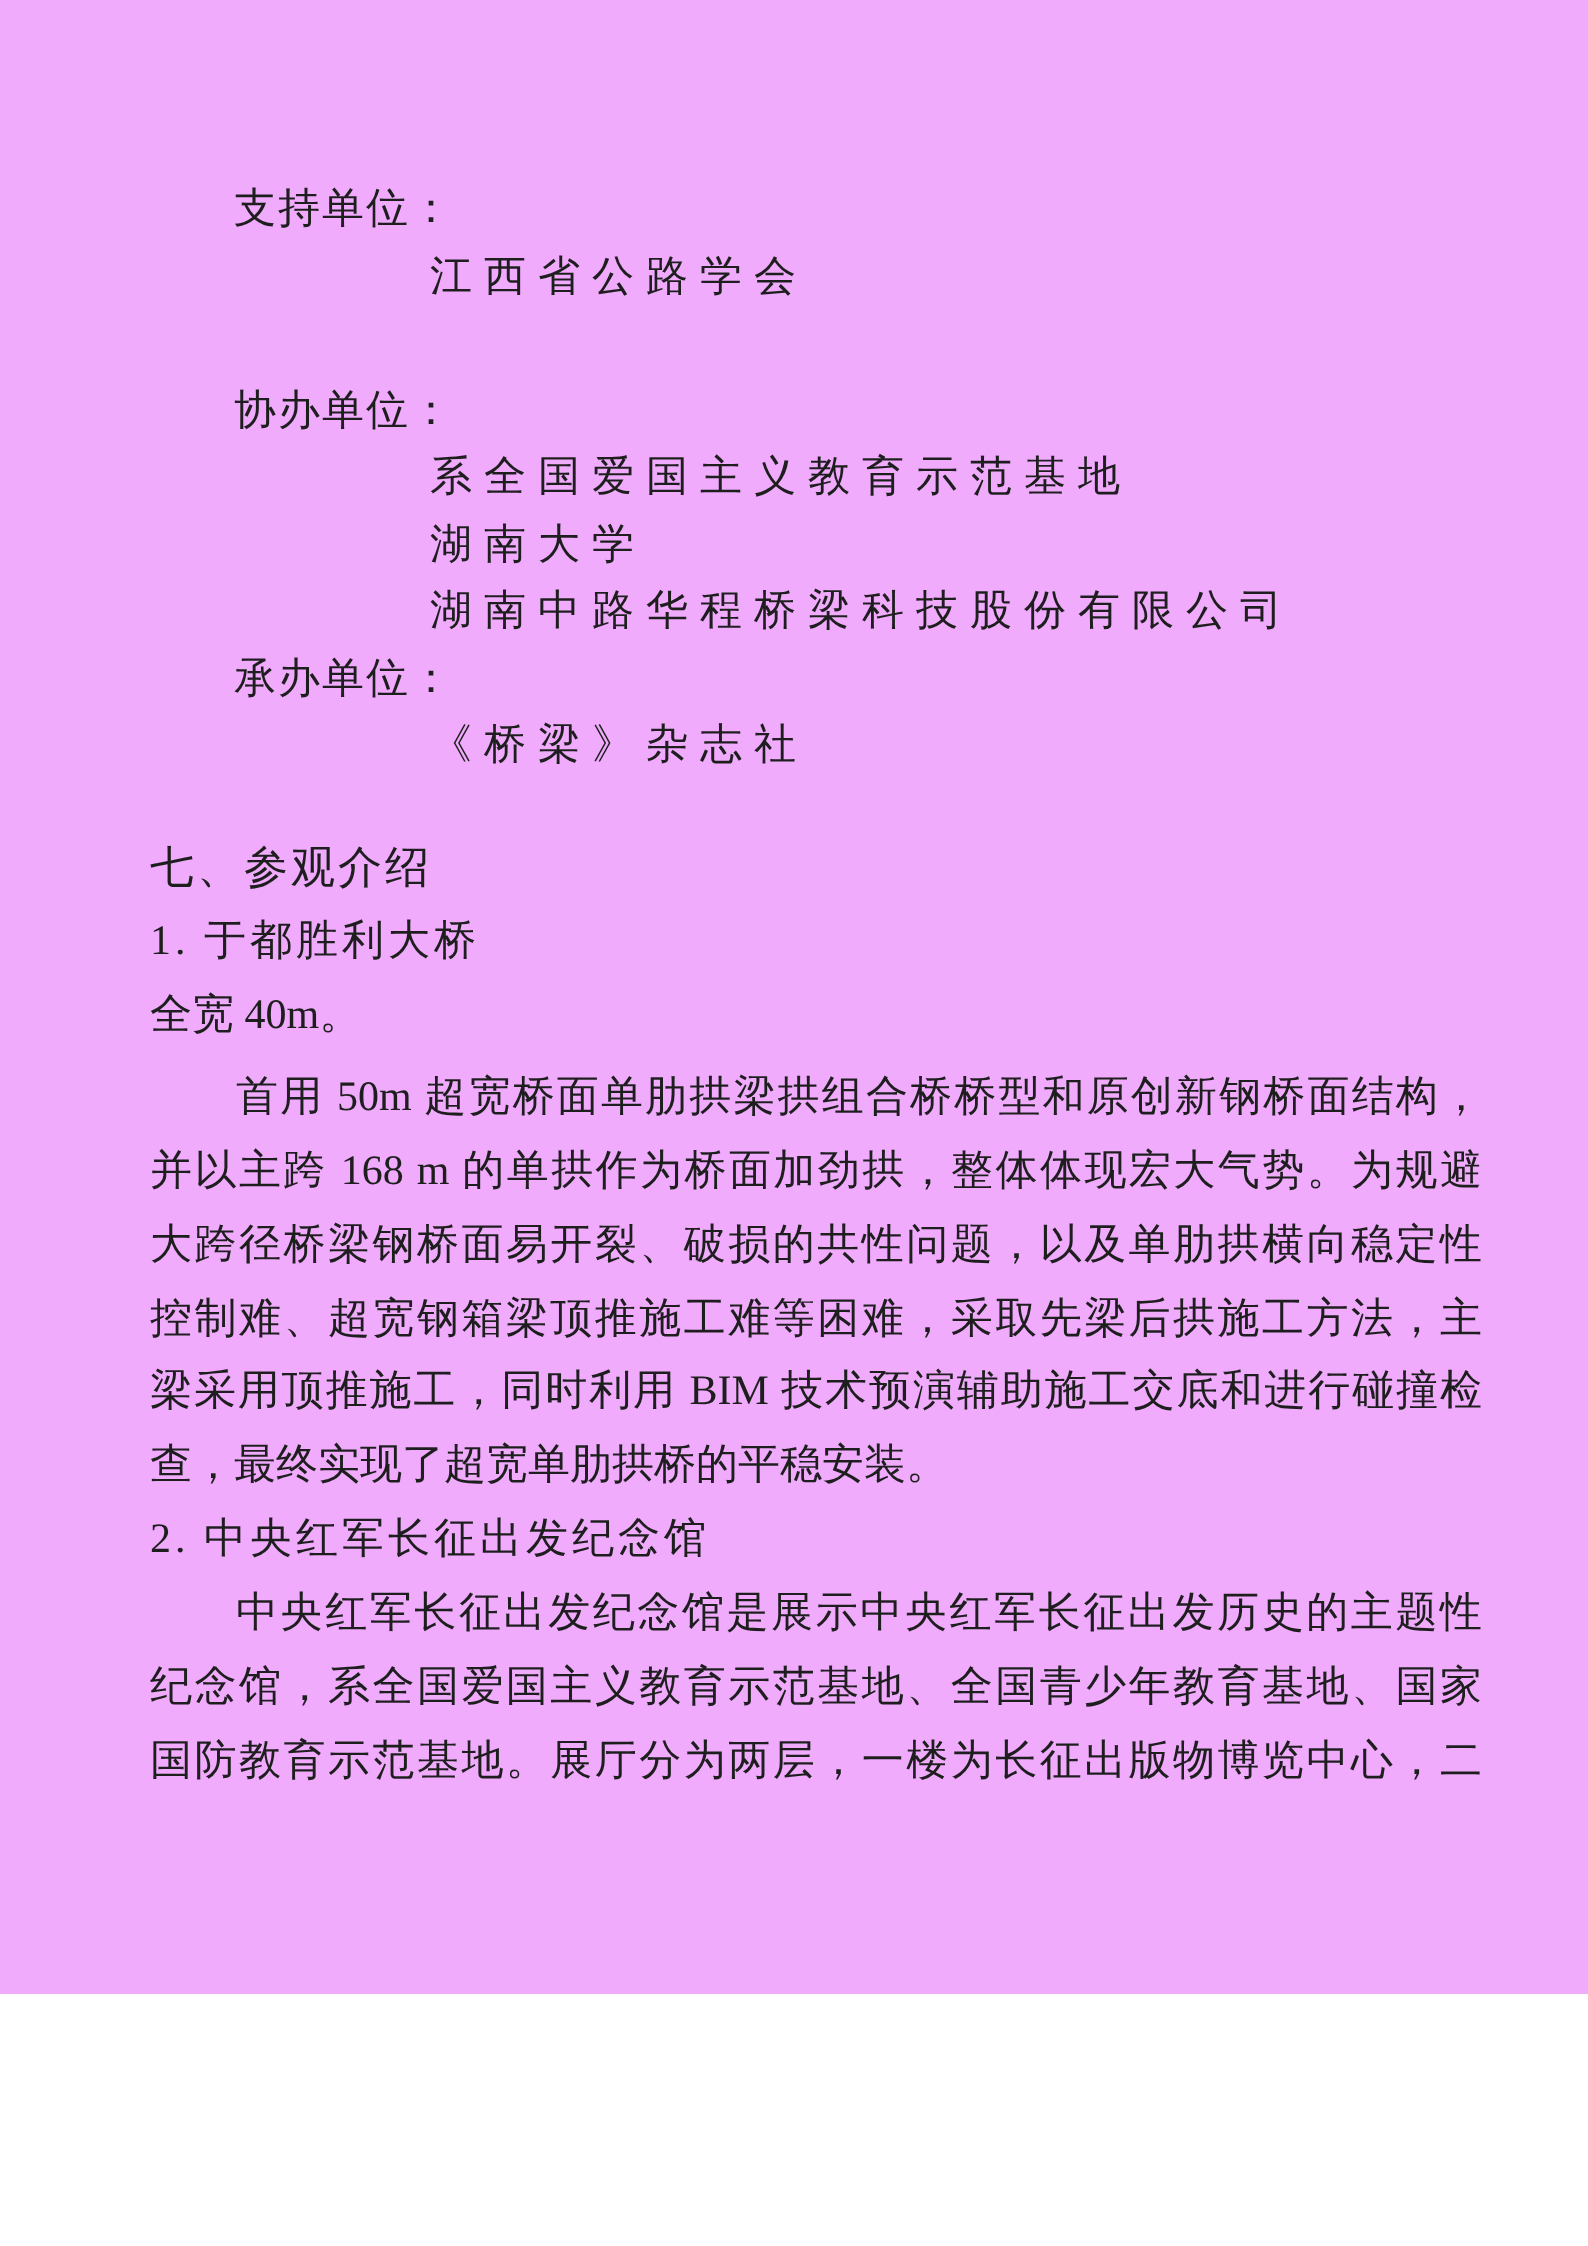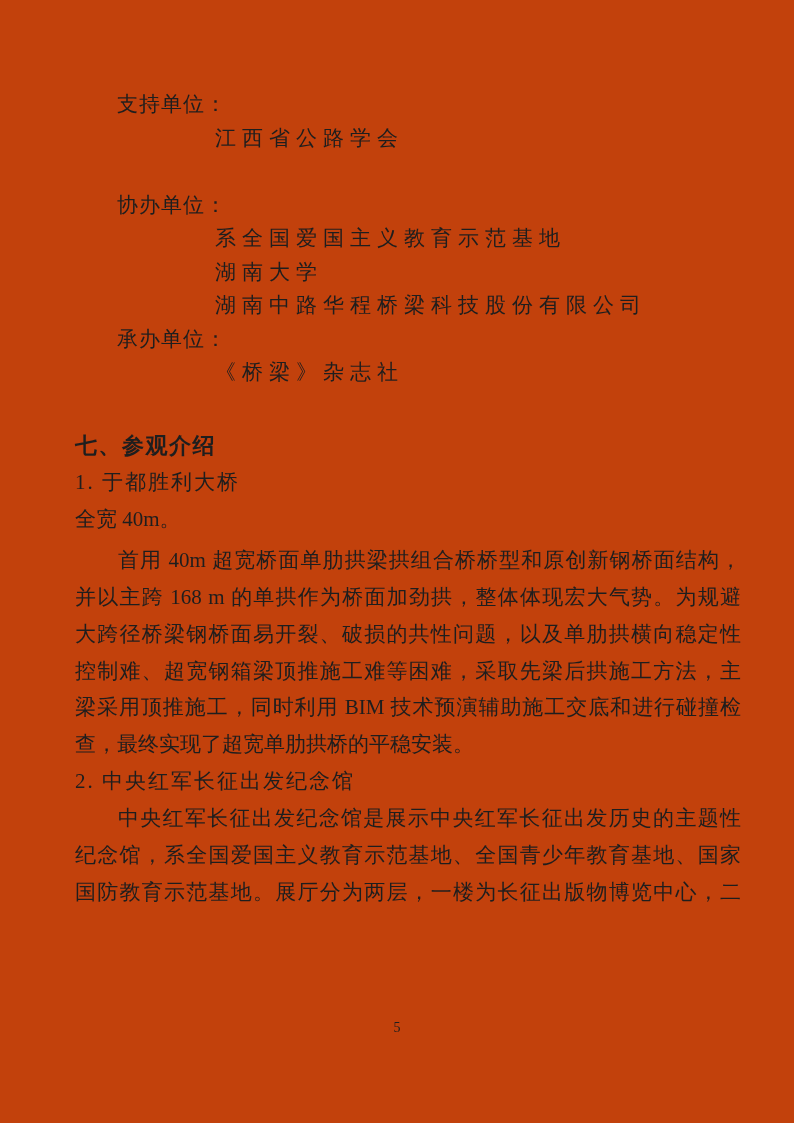--- a/index.html
+++ b/index.html
@@ -3,22 +3,22 @@
 <meta charset="utf-8">
 <style>
   html, body {
     margin: 0;
     padding: 0;
     background: #ffffff;
   }
   .page {
     position: relative;
     width: 794px;
-    height: 1123px;
-    background: #c2410c;
+    height: 997px;
+    background: #f0abfc;
     box-sizing: border-box;
     padding: 88px 53px 0 75px;
     overflow: hidden;
     font-family: "Liberation Serif", "DejaVu Serif", serif;
     color: #1e1e1e;
   }
   
   .org-block {
     font-size: 21px;
   }
@@ -33,23 +33,23 @@
   }
   .org-line.value {
     padding-left: 140px;
     letter-spacing: 6px;
   }
   .org-gap {
     height: 33.5px;
   }
   
   .section-heading {
-    margin-top: 38px;
+    margin-top: 26px;
     font-family: "Liberation Sans", "DejaVu Sans", sans-serif;
-    font-weight: 700;
+    font-weight: 400;
     font-size: 22px;
     line-height: 36px;
     letter-spacing: 1.5px;
   }
   
   .item-title {
     font-size: 21px;
     line-height: 37px;
     letter-spacing: 2px;
   }
@@ -101,21 +101,21 @@
 
   <div class="section-heading">七、参观介绍</div>
 
   <div class="item-title">1. 于都胜利大桥</div>
 
   <div class="para">
     <div class="line last">全宽 40m。</div>
   </div>
 
   <div class="para spaced">
-    <div class="line first">首用 40m 超宽桥面单肋拱梁拱组合桥桥型和原创新钢桥面结构，</div>
+    <div class="line first">首用 50m 超宽桥面单肋拱梁拱组合桥桥型和原创新钢桥面结构，</div>
     <div class="line">并以主跨 168 m 的单拱作为桥面加劲拱，整体体现宏大气势。为规避</div>
     <div class="line">大跨径桥梁钢桥面易开裂、破损的共性问题，以及单肋拱横向稳定性</div>
     <div class="line">控制难、超宽钢箱梁顶推施工难等困难，采取先梁后拱施工方法，主</div>
     <div class="line">梁采用顶推施工，同时利用 BIM 技术预演辅助施工交底和进行碰撞检</div>
     <div class="line last">查，最终实现了超宽单肋拱桥的平稳安装。</div>
   </div>
 
   <div class="item-title">2. 中央红军长征出发纪念馆</div>
 
   <div class="para">

